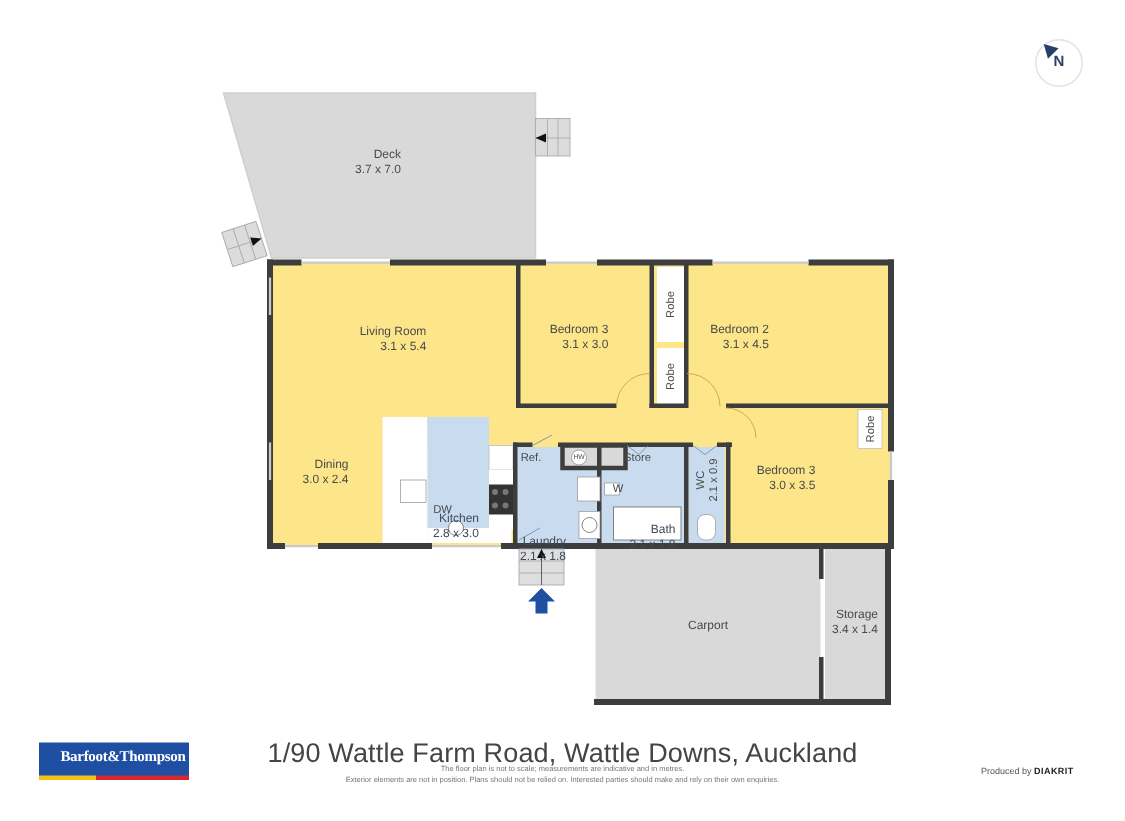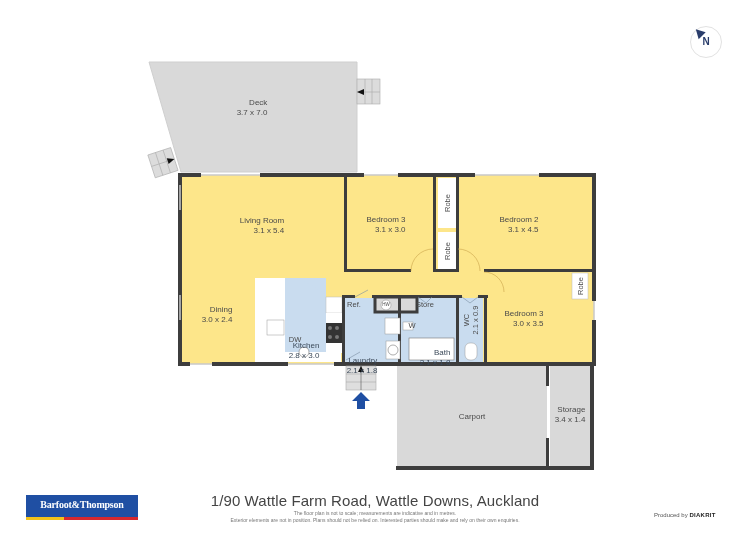--- a/index.html
+++ b/index.html
@@ -5,27 +5,27 @@
   html, body { margin: 0; padding: 0; background: #ffffff; }
   body { width: 750px; height: 547px; position: relative; overflow: hidden; font-family: "Liberation Sans", "DejaVu Sans", sans-serif; }
   .plan { position: absolute; left: 0; top: 0; width: 750px; height: 547px; }
   .lbl { position: absolute; text-align: right; color: #4a4a4a; font-size: 8px; line-height: 10px; transform: translate(-50%, -50%); white-space: nowrap; }
   .lbl.blue { color: #3c4a5a; margin-top: 33px; }
   .lbl.small { font-size: 7.5px; padding-left: 40px; }
   .vlbl { position: absolute; font-size: 7.5px; color: #4a4a4a; transform: translate(-50%, -50%) rotate(-90deg); white-space: nowrap; line-height: 9px; text-align: center; }
   .compass { position: absolute; left: 690px; top: 26px; width: 30px; height: 30px; border: 1px solid #e2e2e2; border-radius: 50%; background: #fff; }
   .compass .n { position: absolute; left: 0; top: 9px; width: 30px; text-align: center; font-weight: bold; font-size: 10px; color: #2a3d6b; }
   .compass .arrow { position: absolute; left: 3px; top: 1px; width: 0; height: 0; border-left: 5px solid transparent; border-right: 5px solid transparent; border-bottom: 9px solid #2a3d6b; transform: rotate(-45deg); }
-  .footer-title { position: absolute; left: 375px; top: 492px; transform: translateX(-50%); font-size: 15px; color: #444; white-space: nowrap; letter-spacing: 0.1px; text-align: center; }
+  .footer-title { position: absolute; left: 375px; top: 492px; transform: translateX(-50%); font-size: 18px; color: #444; white-space: nowrap; letter-spacing: 0.1px; text-align: center; }
   .disclaimer { position: absolute; left: 375px; transform: translateX(-50%); font-size: 5px; color: #777; white-space: nowrap; }
   .d1 { top: 510px; }
   .d2 { top: 517px; }
   .produced { position: absolute; left: 654px; top: 512px; font-size: 6px; color: #555; white-space: nowrap; }
   .produced b { color: #222; font-weight: bold; letter-spacing: 0.3px; }
-  .logo { position: absolute; left: 26px; top: 495px; width: 112px; height: 25px; background: #1f4fa3; overflow: hidden; }
+  .logo { position: absolute; left: 26px; top: 495px; width: 100px; height: 25px; background: #1f4fa3; overflow: hidden; }
   .logo .txt { position: absolute; left: 0; top: 4px; width: 112px; text-align: center; font-family: "Liberation Serif", "DejaVu Serif", serif; font-weight: bold; font-size: 10px; color: #fff; letter-spacing: -0.2px; }
   .logo .bar-y { position: absolute; left: 0; bottom: 0; width: 38px; height: 3px; background: #f2c21b; }
   .logo .bar-r { position: absolute; left: 38px; bottom: 0; width: 74px; height: 3px; background: #d6282e; }
 </style>
 </head>
 <body>
 
 <svg class="plan" width="750" height="547" viewBox="0 0 750 547" xmlns="http://www.w3.org/2000/svg">
 
   <polygon points="149,62 357,62 357,172 181,172" fill="#d9d9d9" stroke="#cfcfcf" stroke-width="1"></polygon>
@@ -171,21 +171,21 @@
     <div>3.0 x 2.4</div>
   </div>
 <div class="lbl blue" style="left:304px;top:318px">
     <div>Kitchen</div>
     <div>2.8 x 3.0</div>
   </div>
 <div class="lbl" style="left:386px;top:225px">
     <div>Bedroom 3</div>
     <div>3.1 x 3.0</div>
   </div>
-<div class="lbl" style="left:519px;top:225px">
+<div class="lbl" style="left:493px;top:225px">
     <div>Bedroom 2</div>
     <div>3.1 x 4.5</div>
   </div>
 <div class="lbl" style="left:524px;top:319px">
     <div>Bedroom 3</div>
     <div>3.0 x 3.5</div>
   </div>
 <div class="lbl blue" style="left:362px;top:333px">
     <div>Laundry</div>
     <div>2.1 x 1.8</div>

